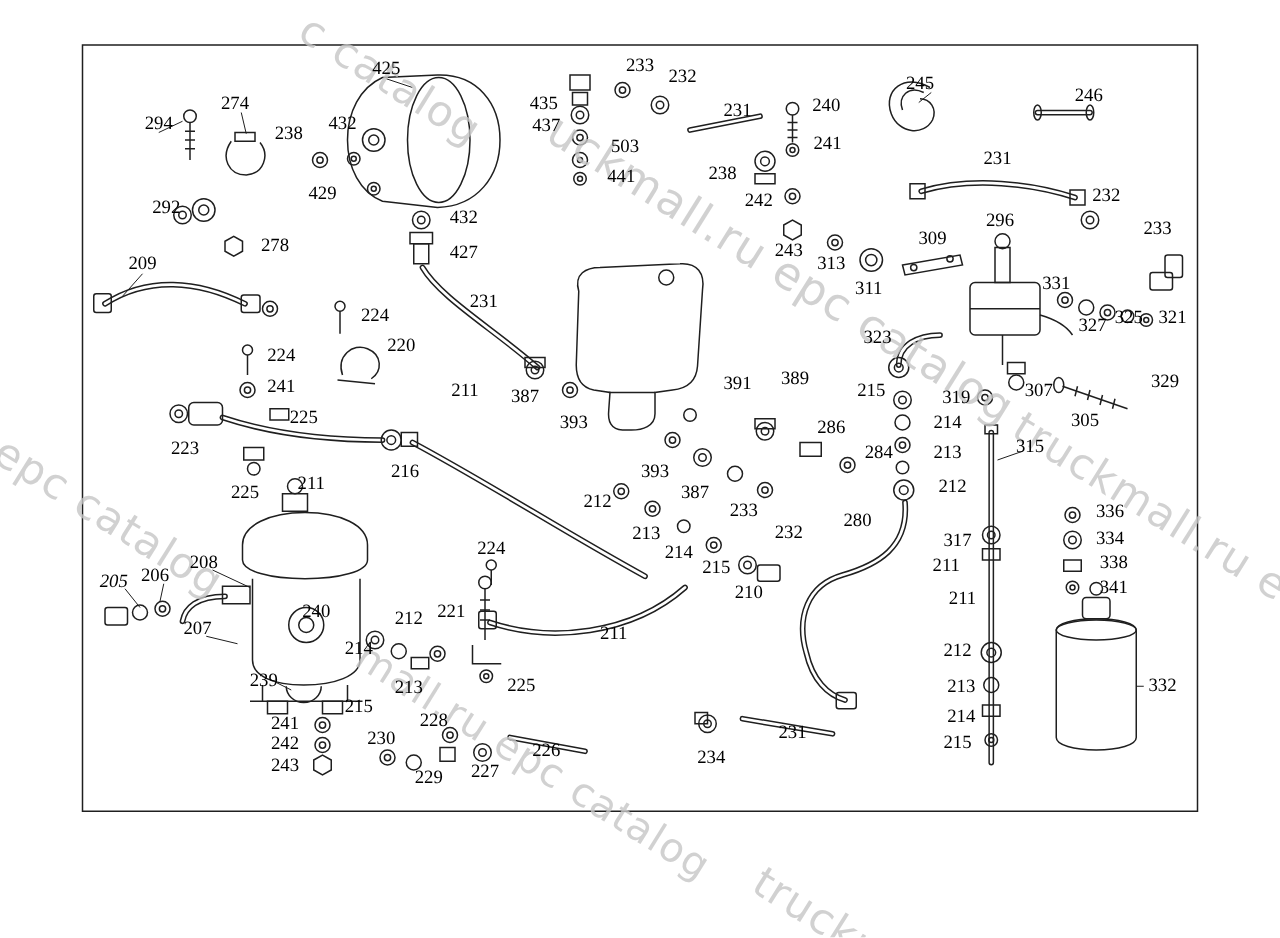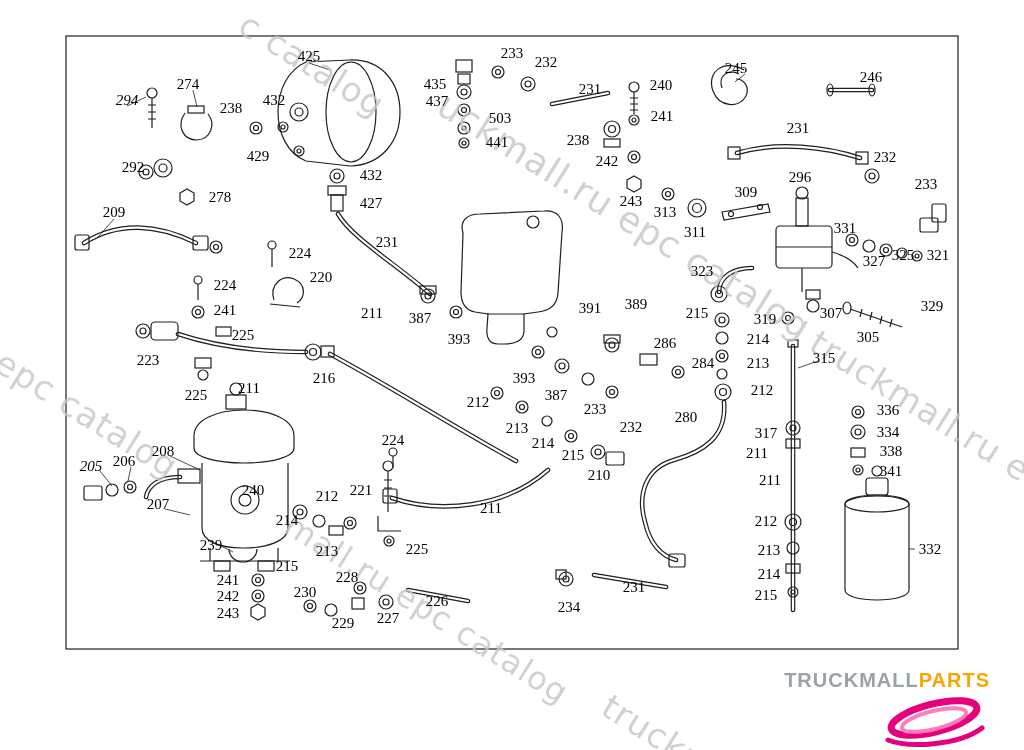--- a/index.html
+++ b/index.html
@@ -330,21 +330,21 @@
   <div class="watermark-layer">
       <span class="watermark" style="left: 253px; top: 4px; font-size: 34px; color: rgb(198, 198, 198);">c catalog</span>
       <span class="watermark" style="left: 452px; top: 84px; font-size: 36px; color: rgb(198, 198, 198);">uckmall.ru epc catalog</span>
       <span class="watermark" style="left: -10px; top: 330px; font-size: 34px; color: rgb(198, 198, 198);">l epc catalog</span>
       <span class="watermark" style="left: 298px; top: 506px; font-size: 32px; color: rgb(198, 198, 198);">mall.ru epc catalog</span>
       <span class="watermark" style="left: 824px; top: 322px; font-size: 34px; color: rgb(198, 198, 198);">truckmall.ru e</span>
       <span class="watermark" style="left: 616px; top: 686px; font-size: 34px; color: rgb(198, 198, 198);">truckmall.r</span>
     </div>
 
   <div class="labels-layer">
-      <span class="part-label" style="left: 127px; top: 100px; font-style: italic;">294</span>
+      <span class="part-label" style="left: 127px; top: 100px;">294</span>
       <span class="part-label" style="left: 188px; top: 84px;">274</span>
       <span class="part-label" style="left: 231px; top: 108px;">238</span>
       <span class="part-label" style="left: 274px; top: 100px;">432</span>
       <span class="part-label" style="left: 133px; top: 167px;">292</span>
       <span class="part-label" style="left: 258px; top: 156px;">429</span>
       <span class="part-label" style="left: 220px; top: 197px;">278</span>
       <span class="part-label" style="left: 114px; top: 212px;">209</span>
       <span class="part-label" style="left: 309px; top: 56px;">425</span>
       <span class="part-label" style="left: 371px; top: 175px;">432</span>
       <span class="part-label" style="left: 371px; top: 203px;">427</span>
@@ -441,26 +441,14 @@
       <span class="part-label" style="left: 305px; top: 592px;">230</span>
       <span class="part-label" style="left: 347px; top: 577px;">228</span>
       <span class="part-label" style="left: 343px; top: 623px;">229</span>
       <span class="part-label" style="left: 388px; top: 618px;">227</span>
       <span class="part-label" style="left: 437px; top: 601px;">226</span>
       <span class="part-label" style="left: 491px; top: 508px;">211</span>
       <span class="part-label" style="left: 569px; top: 607px;">234</span>
       <span class="part-label" style="left: 634px; top: 587px;">231</span>
     </div>
 
-  <div class="logo">
-    <div class="logo-text">
-      <span style="color: rgb(154, 161, 168);">TRUCKMALL</span><span class="accent" style="color: rgb(247, 166, 0);">PARTS</span>
-    </div>
-    <svg class="logo-swoosh" width="112" height="58" viewBox="0 0 112 58">
-      <g fill="none" stroke-linecap="round">
-        <ellipse class="swoosh-stroke" cx="56" cy="28" rx="44" ry="14" stroke-width="7" transform="rotate(-14 56 28)" stroke="#e6007e"></ellipse>
-        <ellipse class="swoosh-stroke-light" cx="56" cy="30" rx="33" ry="9" stroke-width="4" transform="rotate(-14 56 30)" stroke="#ff7db8"></ellipse>
-        <path class="swoosh-stroke" d="M10,50 C30,58 80,56 104,38" stroke-width="5" stroke="#e6007e"></path>
-      </g>
-    </svg>
-  </div>
 
 </div>
 
 </body></html>

